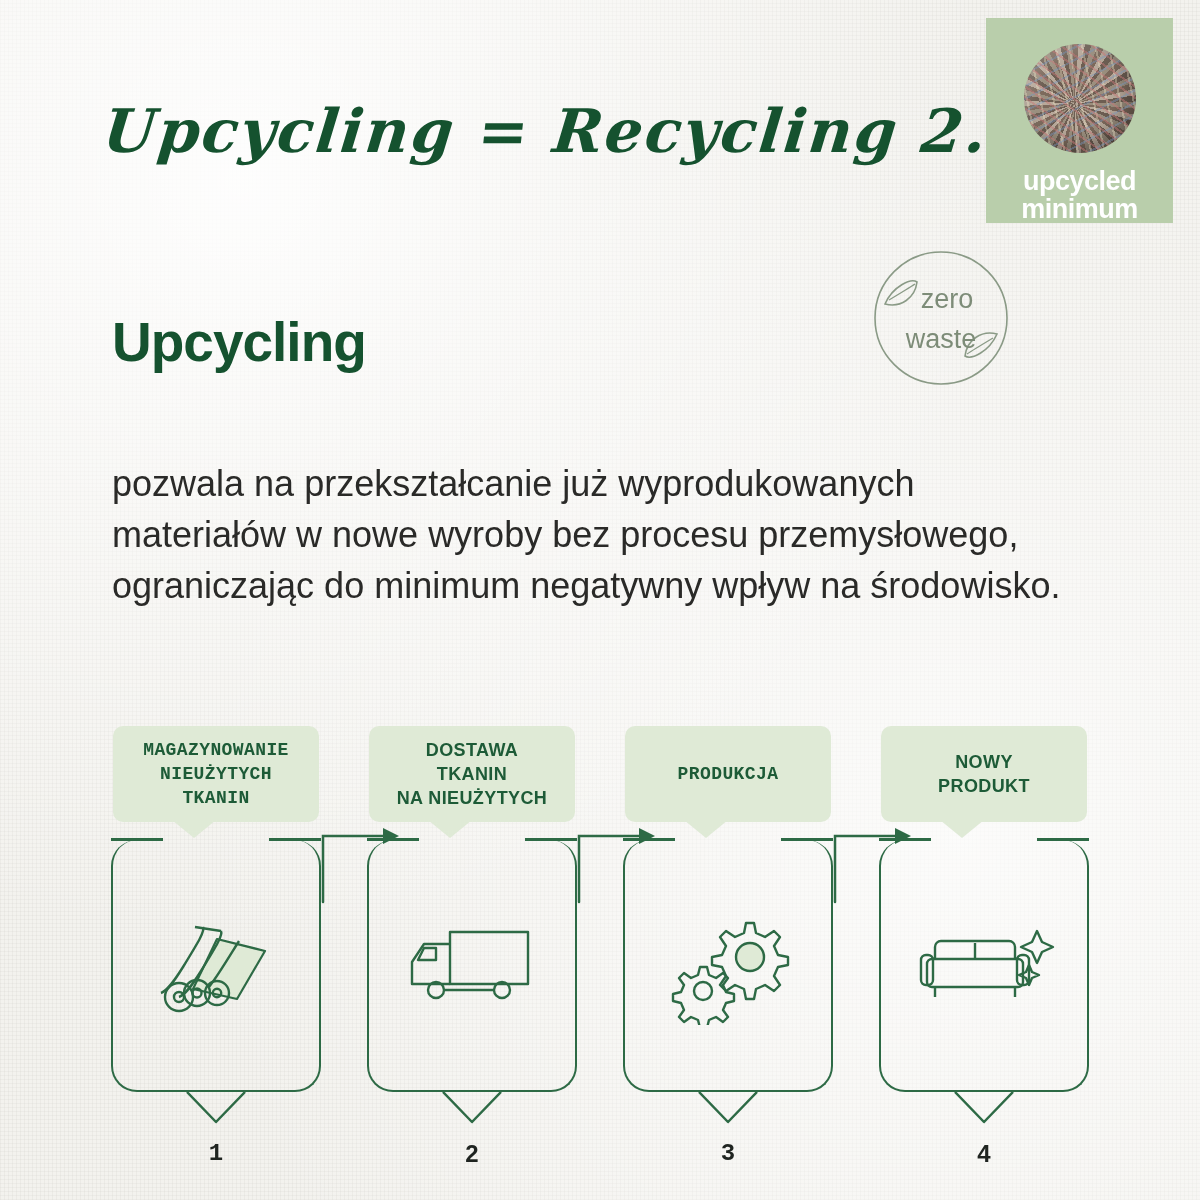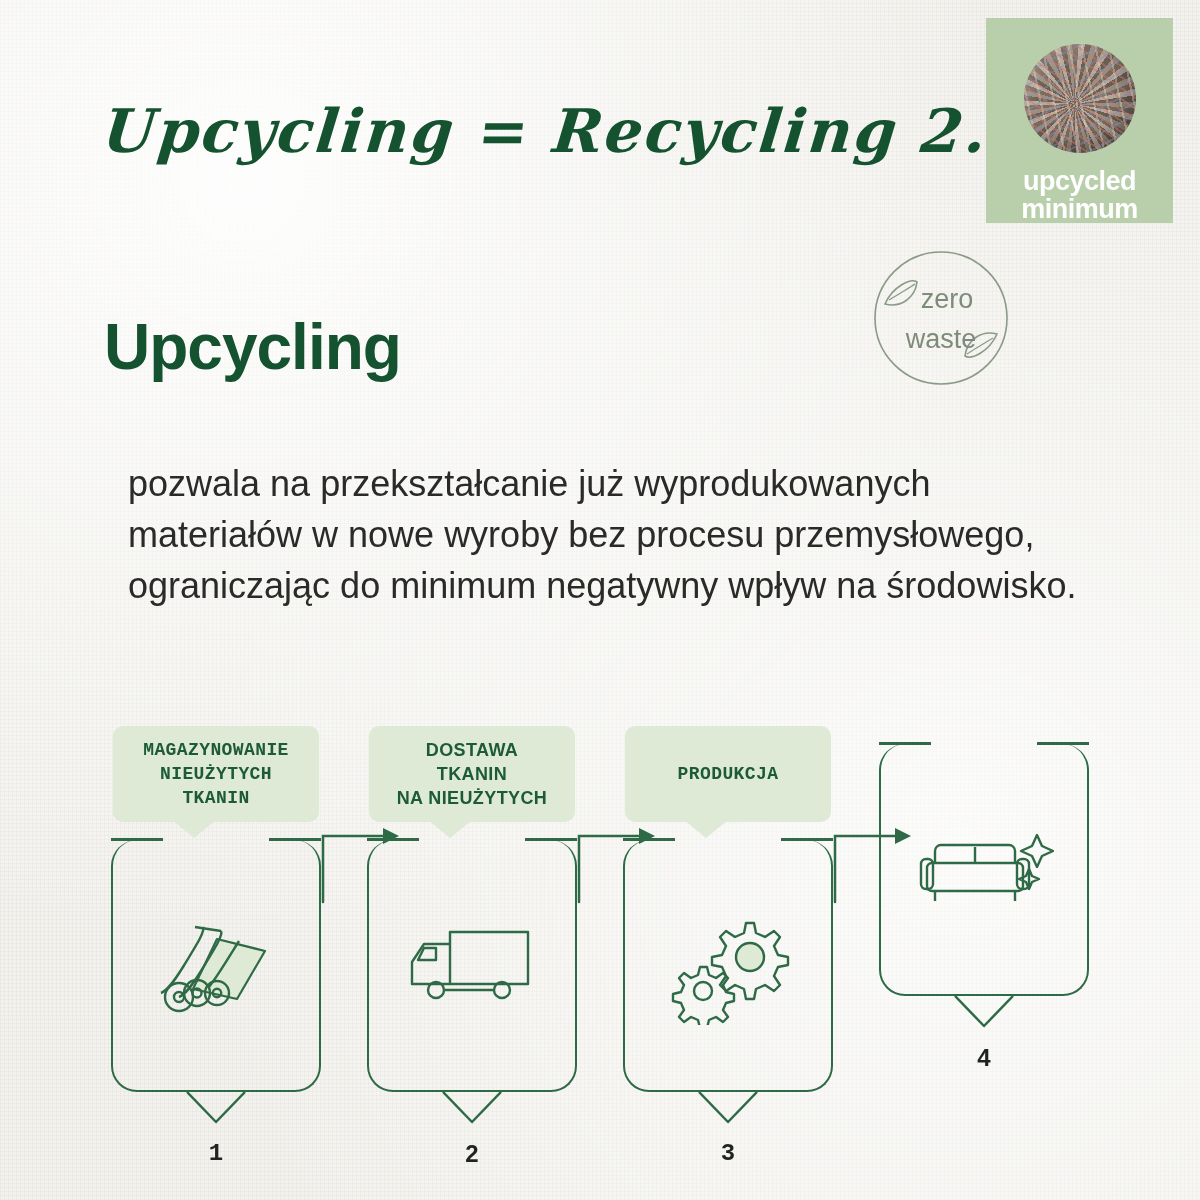--- a/index.html
+++ b/index.html
@@ -94,36 +94,35 @@
     top: 248px;
     width: 172px;
     height: 140px;
     text-decoration: underline;
   }
   .zero-waste svg { display: block; }
 
   
   .headline {
     position: absolute;
-    left: 104px;
+    left: 112px;
     top: 310px;
-    font-size: 64px;
+    font-size: 55px;
     font-weight: bold;
     color: #15522f;
     letter-spacing: -1px;
   }
   .body-copy {
     position: absolute;
     left: 112px;
     top: 458px;
     width: 960px;
     font-size: 36px;
     line-height: 1.42;
     color: #2a2a28;
-    margin-left: 16px;
   }
 
   
   .steps {
     position: absolute;
     left: 0;
     top: 726px;
     width: 1200px;
     height: 440px;
   }
@@ -350,20 +349,24 @@
       </div>
       <div class="pointer">
         <svg width="210" height="46" viewBox="0 0 210 46">
           <path d="M76 0 L105 30 L134 0" fill="none" stroke="#2d6a45" stroke-width="2.5" stroke-linejoin="round"></path>
         </svg>
       </div>
       <div class="step-num">3</div>
     </div>
 
     <div class="step step-4">
+      <div class="label-box">
+        <div class="lbl">NOWY
+PRODUKT</div>
+      </div>
       <div class="card">
         <span class="top-left-stub"></span>
           <span class="top-right-stub"></span>
         <div class="icon-wrap">
           <svg width="150" height="120" viewBox="0 0 150 120">
             <g fill="none" stroke="#2d6a45" stroke-width="2.4" stroke-linejoin="round">
               <rect x="18" y="54" width="96" height="28" rx="5"></rect>
               <path d="M26 54 L26 42 a6 6 0 0 1 6 -6 l68 0 a6 6 0 0 1 6 6 l0 12"></path>
               <path d="M66 38 L66 54"></path>
               <rect x="12" y="50" width="12" height="30" rx="5"></rect>

